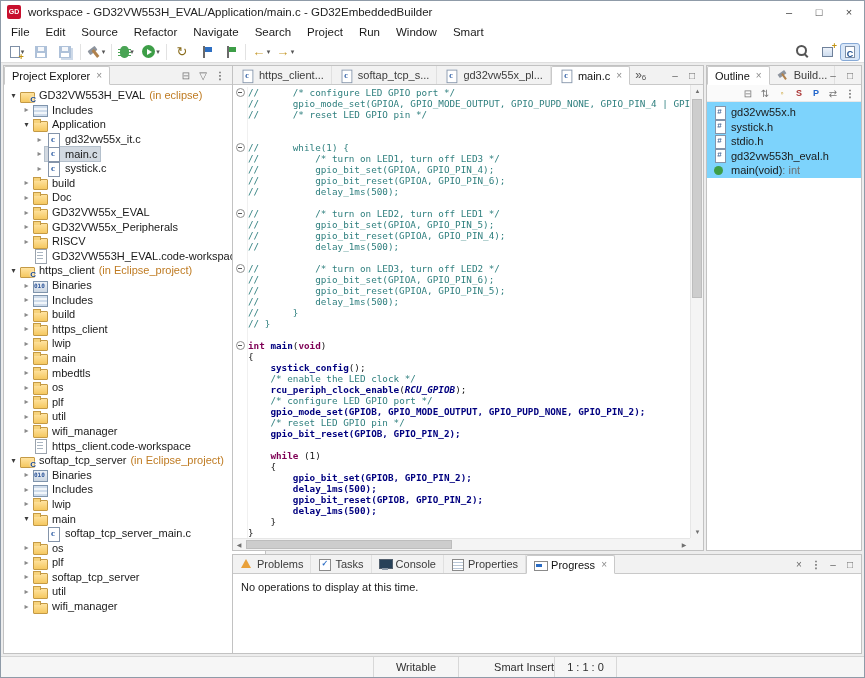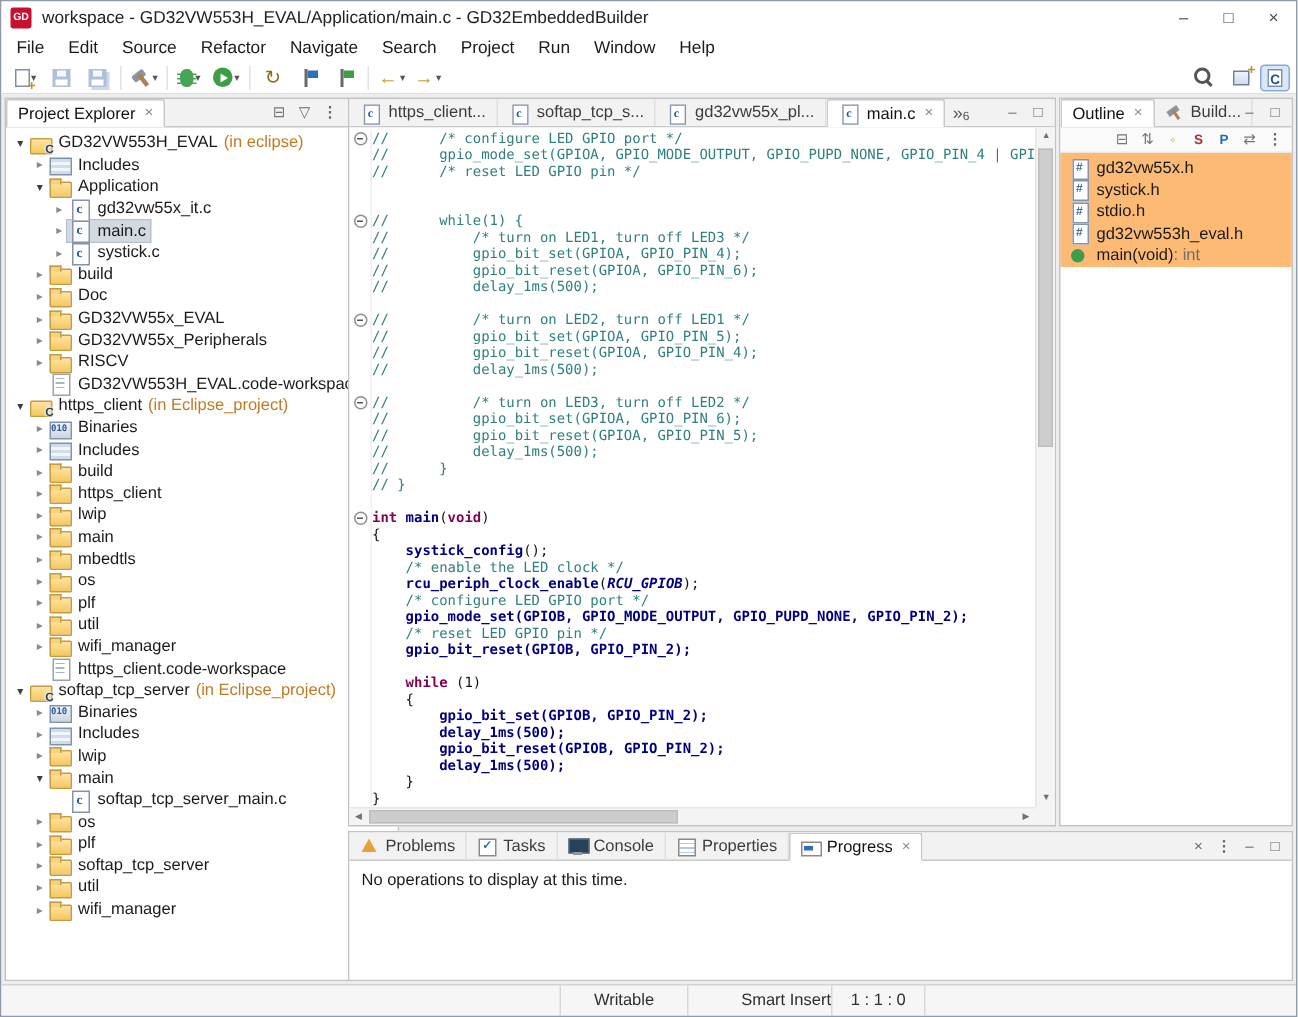--- a/index.html
+++ b/index.html
@@ -117,21 +117,21 @@
 .vscroll{position:absolute;top:0;right:0;bottom:12px;width:13px;background:#f4f4f4;border-left:1px solid #e6e6e6;}
 .vscroll .thumb{position:absolute;left:1px;right:1px;top:14px;height:44%;background:#cdcdcd;border:1px solid #bdbdbd;}
 .sbtn{position:absolute;left:0;width:13px;height:12px;color:#707070;font-size:6px;text-align:center;line-height:12px;}
 .hscroll{position:absolute;left:0;right:13px;bottom:0;height:12px;background:#f4f4f4;border-top:1px solid #e6e6e6;}
 .hscroll .thumb{position:absolute;top:1px;bottom:1px;left:13px;width:45%;background:#cdcdcd;border:1px solid #bdbdbd;}
 .sbtnh{position:absolute;top:0;width:12px;height:12px;color:#707070;font-size:6px;text-align:center;line-height:12px;}
 .corner{position:absolute;right:0;bottom:0;width:13px;height:12px;background:#f4f4f4;}
 
 
 #outline-toolbar{height:17px;background:#fafafa;border-bottom:1px solid #e8e8e8;display:flex;align-items:center;}
-#outline-items{padding-top:3px;background:#fdba74;}
+#outline-items{padding-top:3px;background:#7dd3fc;}
 .orow{height:14.5px;display:flex;align-items:center;padding-left:6px;white-space:nowrap;}
 .oic{width:13px;height:13px;position:relative;margin-right:5px;flex:0 0 auto;}
 .oic-include::before{content:"";position:absolute;left:2px;top:0;width:9px;height:12px;background:#fff;border:1px solid #8494aa;}
 .oic-include::after{content:"#";position:absolute;left:2px;top:0;width:9px;text-align:center;font:bold 8px/12px "Liberation Sans",sans-serif;color:#4a6c9b;}
 .oic-function::before{content:"";position:absolute;left:1px;top:2px;width:9px;height:9px;border-radius:50%;background:#3d9e47;}
 .olabel{font-size:11px;}
 .otype{font-size:11px;color:#6e6e6e;}
 
 
 .bt{width:13px;height:12px;position:relative;flex:0 0 auto;}
@@ -172,21 +172,21 @@
   <div class="menubar">
       <span class="menu-item">File</span>
       <span class="menu-item">Edit</span>
       <span class="menu-item">Source</span>
       <span class="menu-item">Refactor</span>
       <span class="menu-item">Navigate</span>
       <span class="menu-item">Search</span>
       <span class="menu-item">Project</span>
       <span class="menu-item">Run</span>
       <span class="menu-item">Window</span>
-      <span class="menu-item">Help</span>
+      <span class="menu-item">Smart</span>
     </div>
 
   <div class="toolbar">
     <div id="toolbar-left" class="tgroup">
         <span class="ti">
           <span class="g g-new"></span>
           <span class="dd">▾</span>
         </span>
         <span class="ti dim">
           <span class="g g-save"></span>

